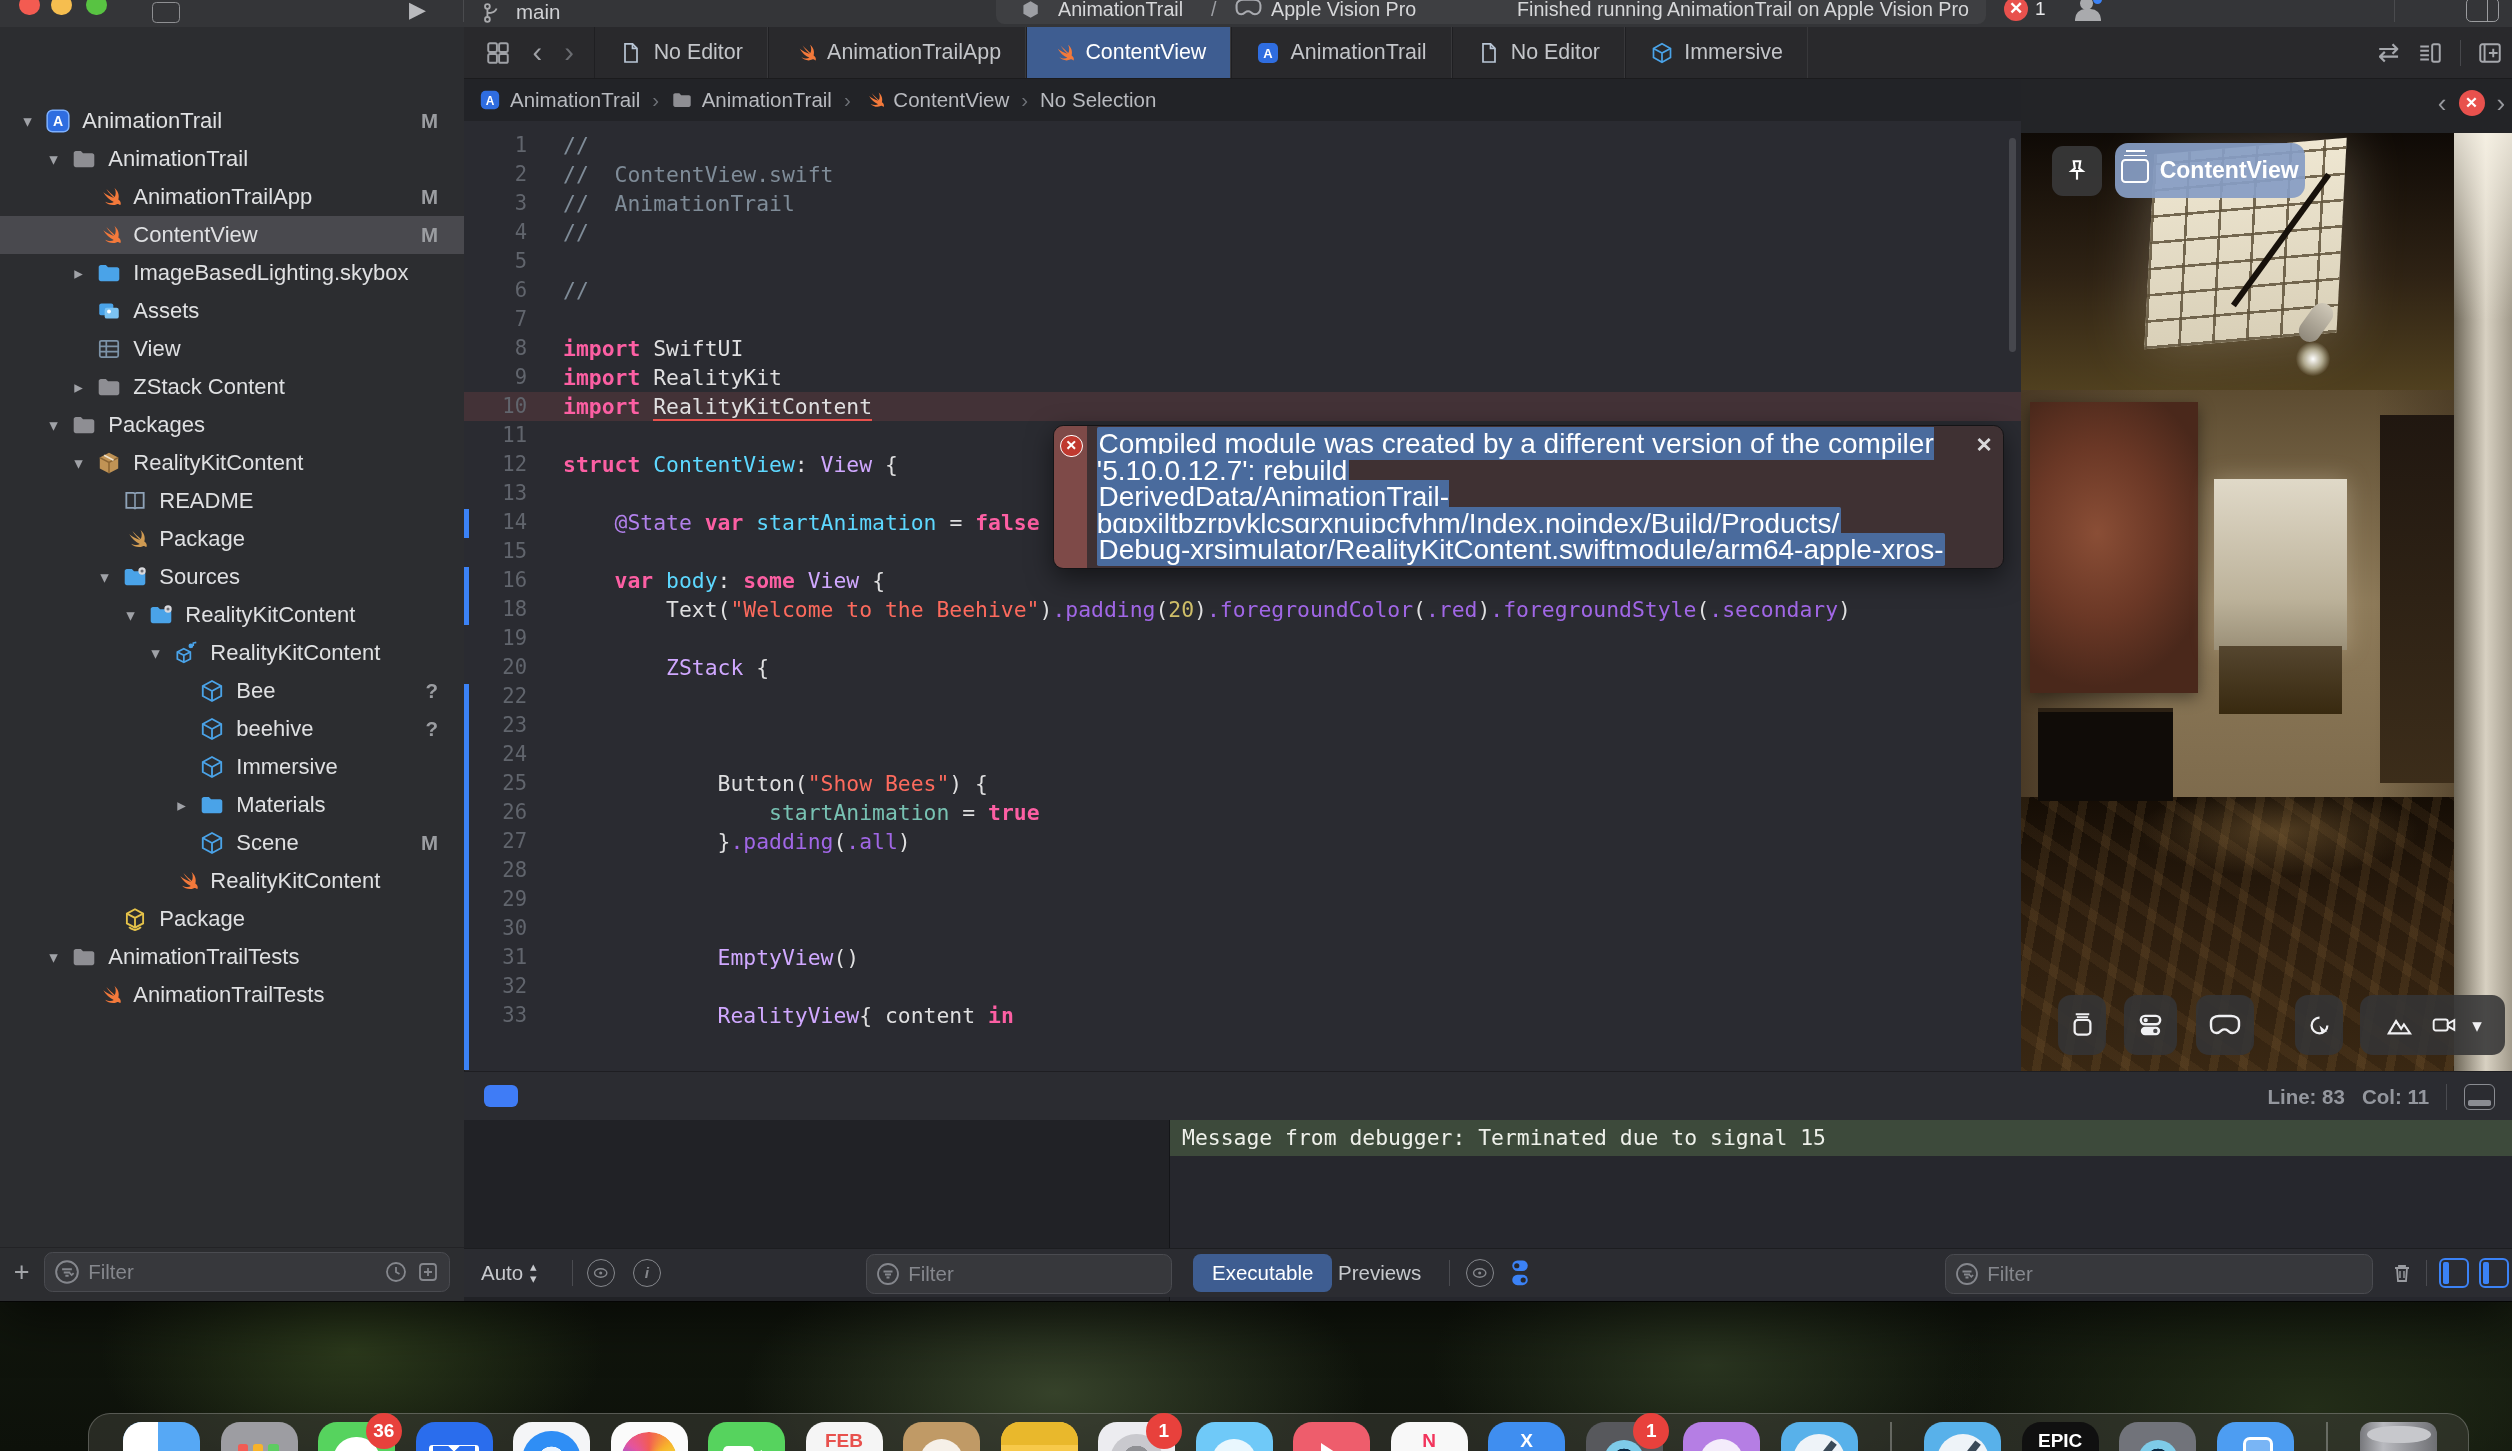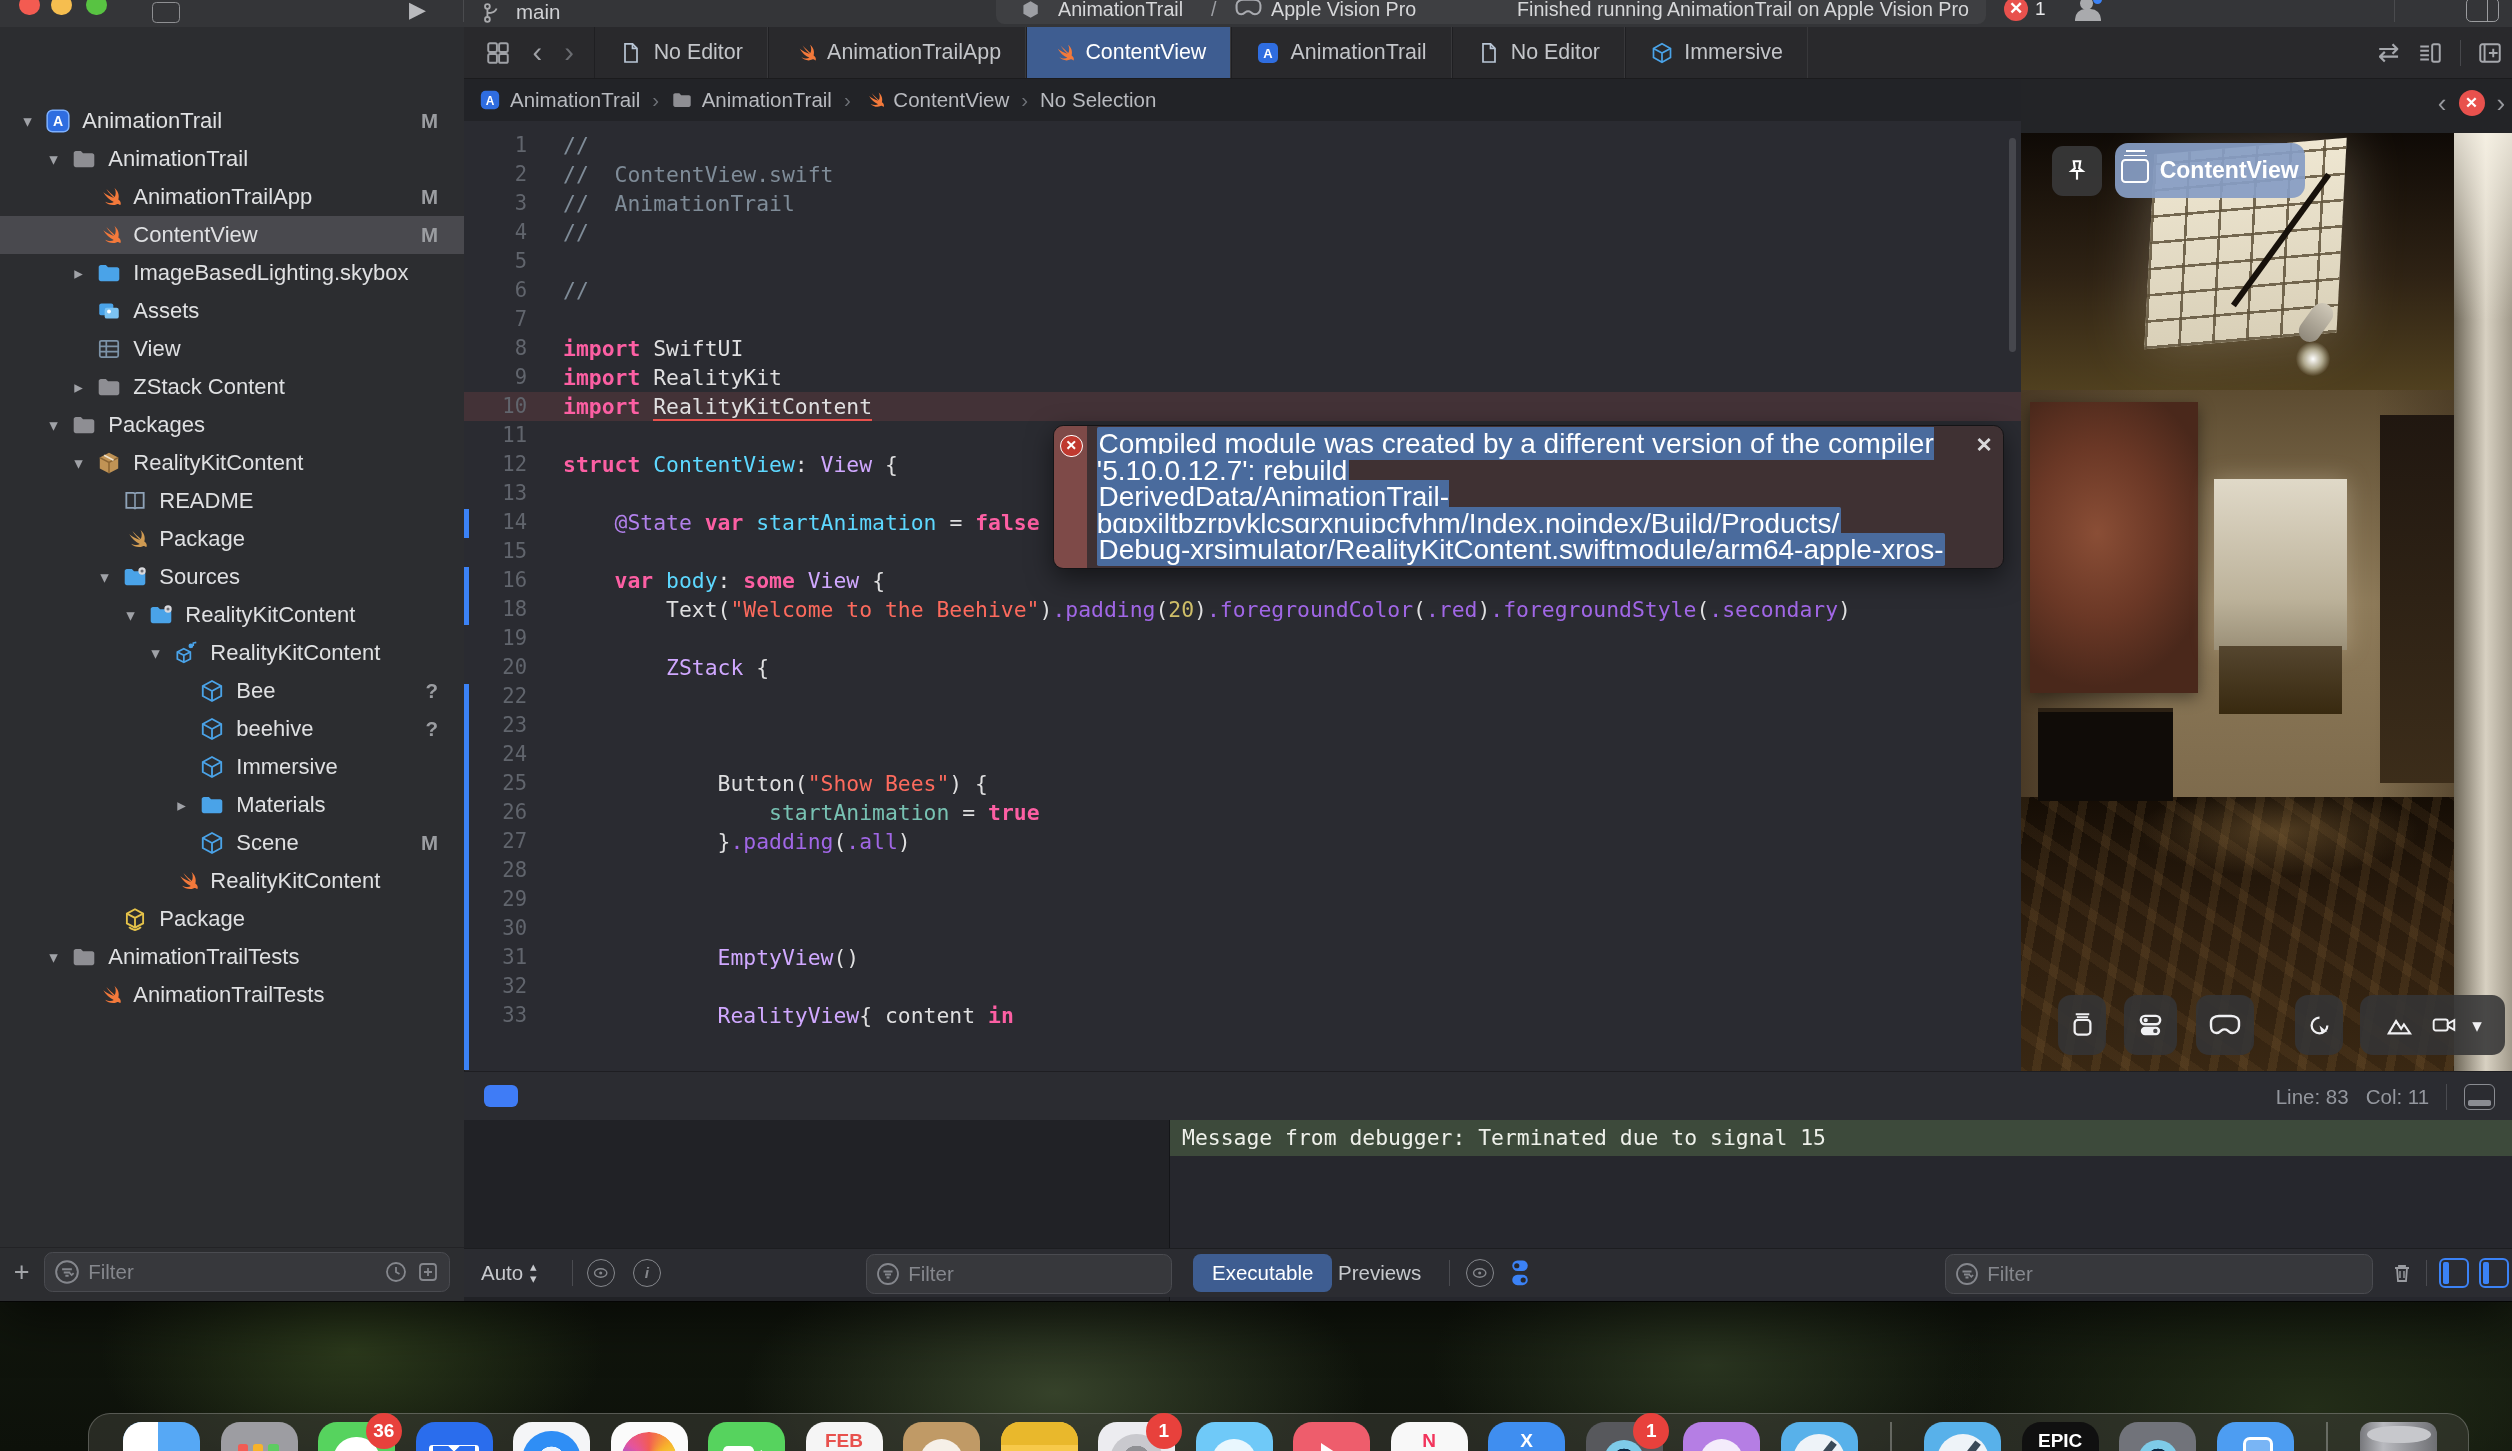--- a/index.html
+++ b/index.html
@@ -121,21 +121,21 @@
   #viewtag .winglyph::before{content:"";position:absolute;left:0.9px;right:0.9px;top:-6px;height:1.7px;background:#fff}
   #viewtag .winglyph::after{content:"";position:absolute;left:2.6px;right:2.6px;top:-10.3px;height:1.7px;background:#fff}
   #paging{position:absolute;right:6.8px;top:8.6px;display:flex;align-items:center;gap:12px;color:#97999e;font-size:26px}
   #paging .redx{width:26px;height:26px;border-radius:50%;background:#e8514d;color:#fff;font-size:15.4px;font-weight:700;
     text-align:center;line-height:26px}
   .simbtn{position:absolute;top:862px;height:60px;border-radius:13px;background:rgba(52,52,54,.88);
     display:flex;align-items:center;justify-content:center;gap:12px;color:#f0f0f2}
   
   #statusbar{position:absolute;left:464px;top:1071px;width:2048px;height:50px;background:#2b2c31;border-top:0.9px solid #1e1e22;border-bottom:0.9px solid #1e1e22}
   #progresspill{position:absolute;left:19.7px;top:13px;width:34px;height:22px;border-radius:6px;background:#3f7cf6}
-  #linecol{position:absolute;right:17px;top:0;height:100%;display:flex;align-items:center;gap:17px;color:#94979e;font-size:20.5px;font-weight:400}
+  #linecol{position:absolute;right:17px;top:0;height:100%;display:flex;align-items:center;gap:17px;color:#94979e;font-size:20.5px;font-weight:700}
   #linecol .vd{width:0.9px;height:26px;background:#4a4b50}
   .dbgtoggle{width:29px;height:24px;border:1.7px solid #8a8c92;border-radius:6px;position:relative}
   .dbgtoggle::after{content:"";position:absolute;left:2.6px;right:2.6px;bottom:2.6px;height:6.8px;background:#8a8c92;border-radius:1.7px}
   
   #debug{position:absolute;left:464px;top:1120px;width:2048px;height:181px;background:#212226}
   #console{position:absolute;left:705px;top:0;right:0;bottom:0;background:#26272d;border-left:1.7px solid #141518}
   #console .band{position:absolute;left:0;top:0;right:0;height:36px;background:#3d4a3b;color:#eef0ea;
     font-family:"DejaVu Sans Mono",monospace;font-size:21.4px;line-height:36px;padding-left:12px}
   #debugbar{position:absolute;left:0;top:128px;width:2048px;height:48px;background:#2b2c31;border-top:0.9px solid #1c1d20}
   #debugbar .item{position:absolute;top:0;height:48px;display:flex;align-items:center;color:#c7c9cd;font-size:20.5px}

